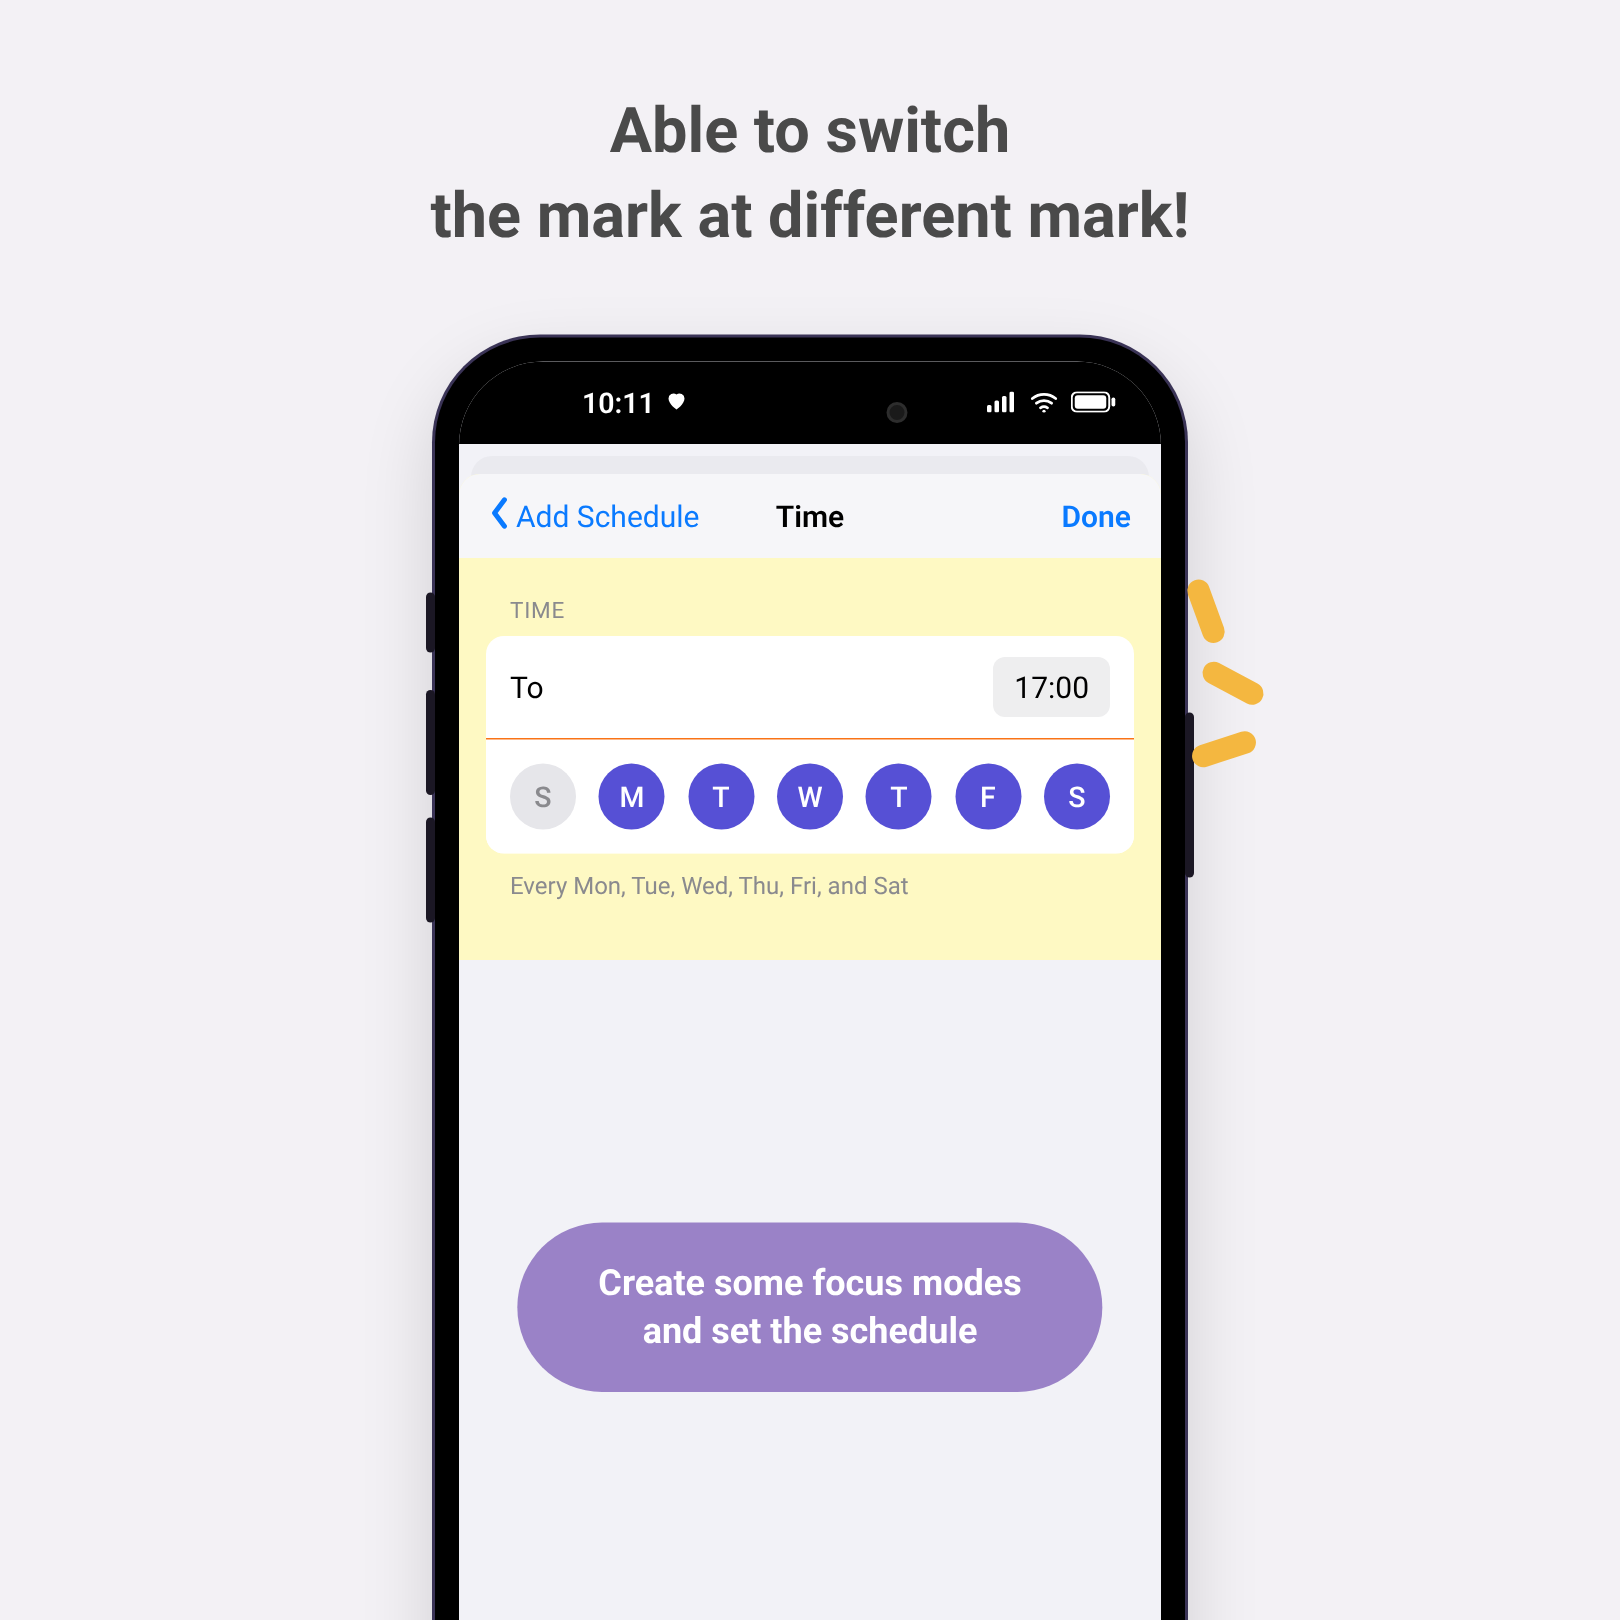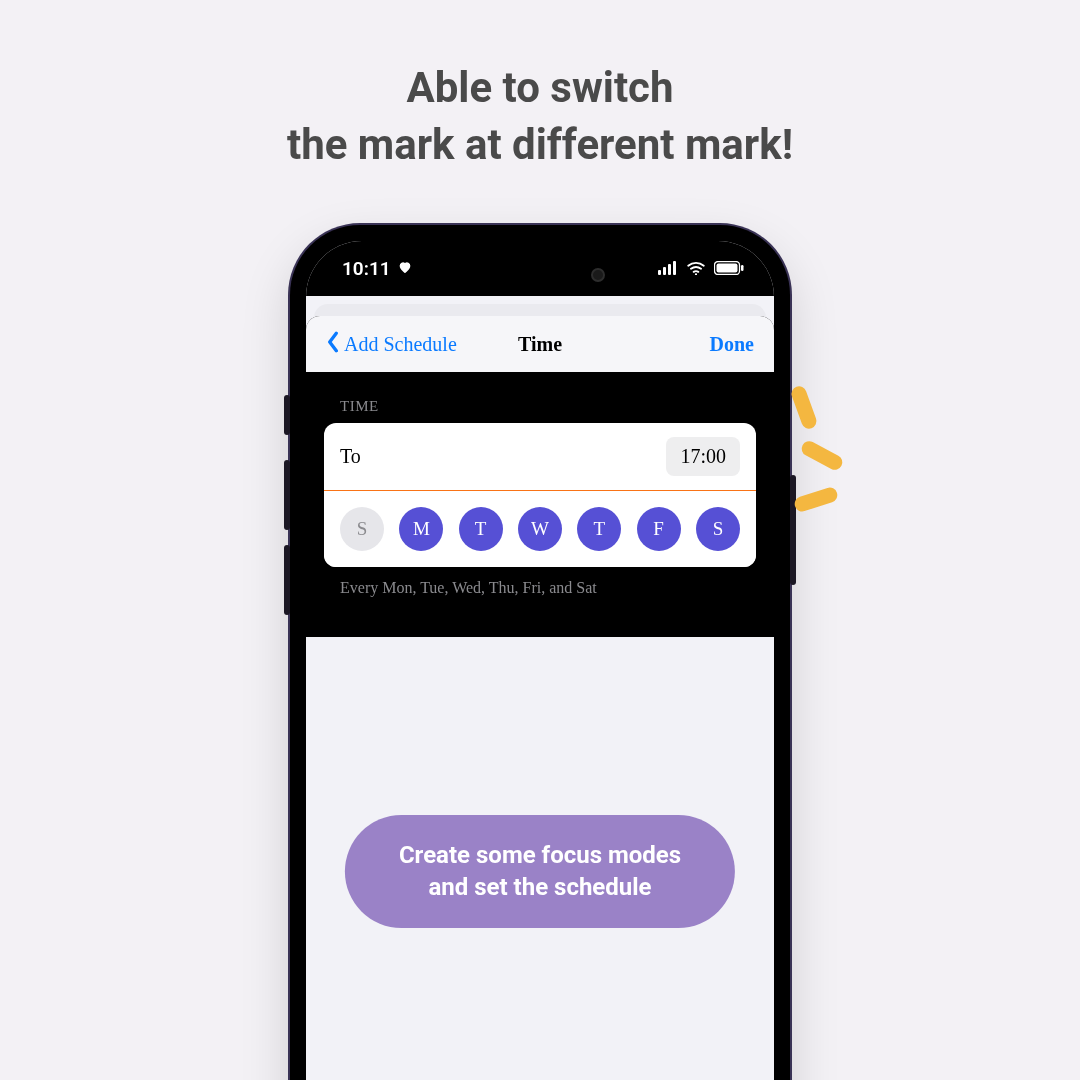--- a/index.html
+++ b/index.html
@@ -56,21 +56,21 @@
     height:55px;
     background:#000;
     color:#fff;
     display:flex;
     align-items:center;
     justify-content:space-between;
     padding: 0 30px 0 36px;
     font-size:19px;
     font-weight:600;
   }
-  .sb-left { display:flex; gap:6px; }
+  .sb-left { display:flex; gap:6px;margin-left:46px; }
   .sb-right { display:flex; align-items:center; gap:8px; }
 
   .dynamic-island {
     position:absolute;
     top:14px; left:50%; transform:translateX(-50%);
     width:150px; height:40px;
     background:#000;
     border-radius:22px;
     display:flex; align-items:center; justify-content:flex-end;
     padding-right:10px;
@@ -79,26 +79,25 @@
 
   .sheet-peek {
     height:20px;
     background:#eaeaef;
     border-radius:14px 14px 0 0;
     margin:8px 8px 0 8px;
   }
 
   .sheet {
     margin:0 0px 0 0px;
-    background:#000000;
+    background:#fef9c3;
     border-radius:14px 14px 0 0;
     position:relative;
     top:-8px;
     padding-bottom:40px;
-    font-family:Liberation Serif, serif;
   }
 
   .navbar {
     display:flex;
     align-items:center;
     height:56px;
     padding:0 20px;
     background:#f6f6f9;
     border-radius:14px 14px 0 0;
     position:relative;

